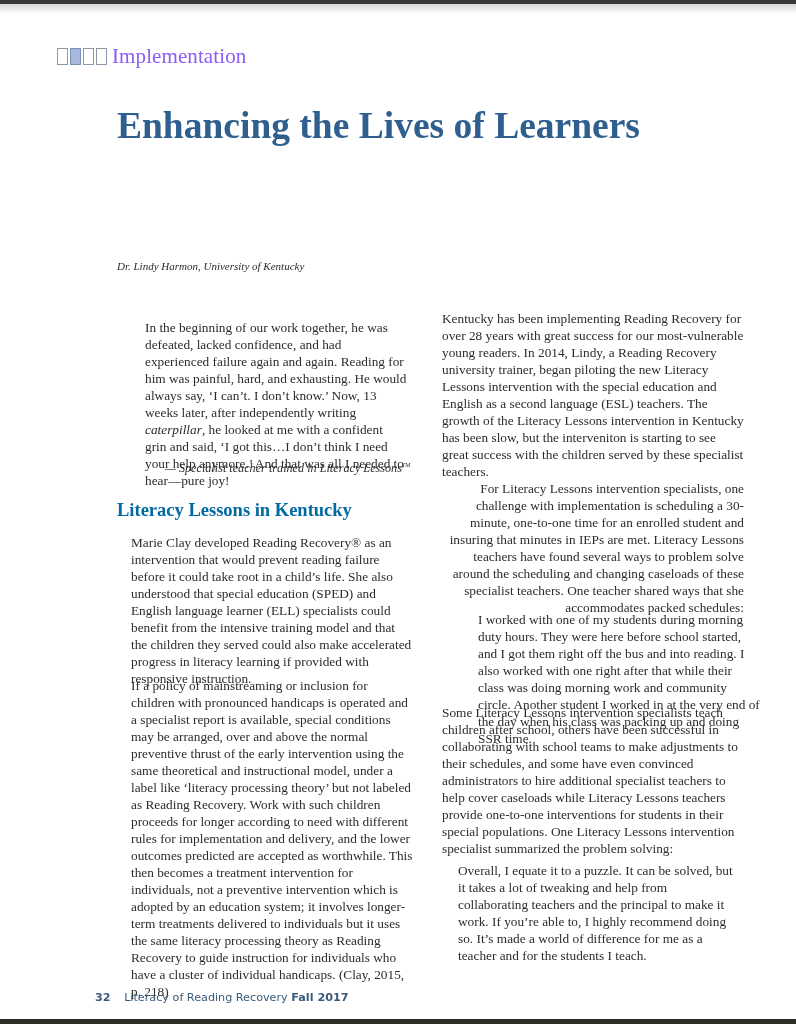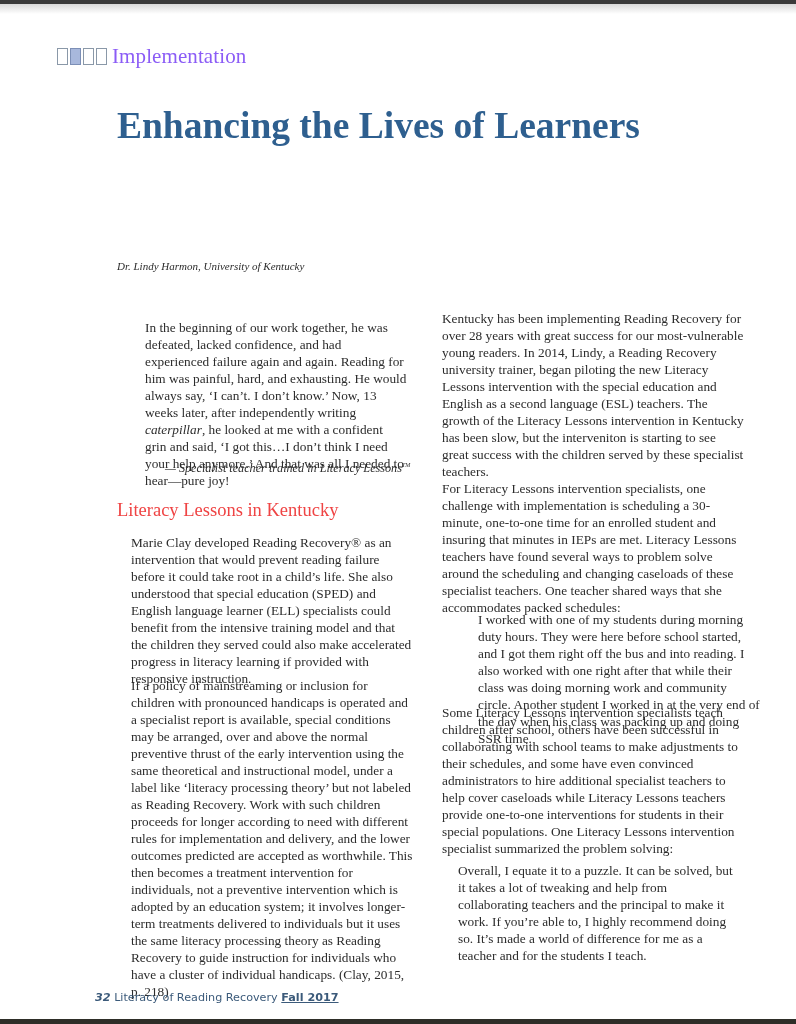--- a/index.html
+++ b/index.html
@@ -26,33 +26,33 @@
 
   .col { position:absolute; font-size:13.3px; line-height:17px; color:#2c2c2c; }
   .col p { margin:14px; }
   .col-left { left:117px; width:310px; }
   .col-right { left:428px; width:330px; }
 
   .quote-top { top:305px; left:131px; width:290px; }
   .attribution { position:absolute; top:461px; left:165px; font-size:12.2px; font-style:italic; color:#2c2c2c; }
   .attribution sup { font-size:6px; }
 
-  .h2 { position:absolute; left:117px; top:500px; font-size:18.5px; color:#ef4444; margin:0; font-weight:normal; }
+  .h2 { position:absolute; left:117px; top:500px; font-size:18.5px; color:#0369a1; margin:0; font-weight:bold; }
   .p-left1 { top:520px; }
   .p-left2 { top:663px; }
 
   .p-right1 { top:296px; }
-  .p-right2 { top:466px; }
+  .p-right2 { top:466px;text-align:right; }
   .bq1 { top:597px; left:464px; width:310px; }
   .p-right3 { top:690px; }
   .bq2 { top:848px; left:444px; width:310px; }
 
   .footer { position:absolute; left:95px; top:991px; font-family:"DejaVu Sans", sans-serif; font-size:11.2px; color:#3b5a7a; }
-  .footer .num { font-weight:bold; margin-right:0;font-style:italic; }
-  .footer .season { font-weight:bold;text-decoration:underline; }
+  .footer .num { font-weight:bold; margin-right:10px; }
+  .footer .season { font-weight:bold; }
 </style>
 </head>
 <body>
 
 <div class="topbar"></div>
 <div class="topshade"></div>
 
 <div class="section-tag">
   <div class="boxes">
     <span class="box"></span>

